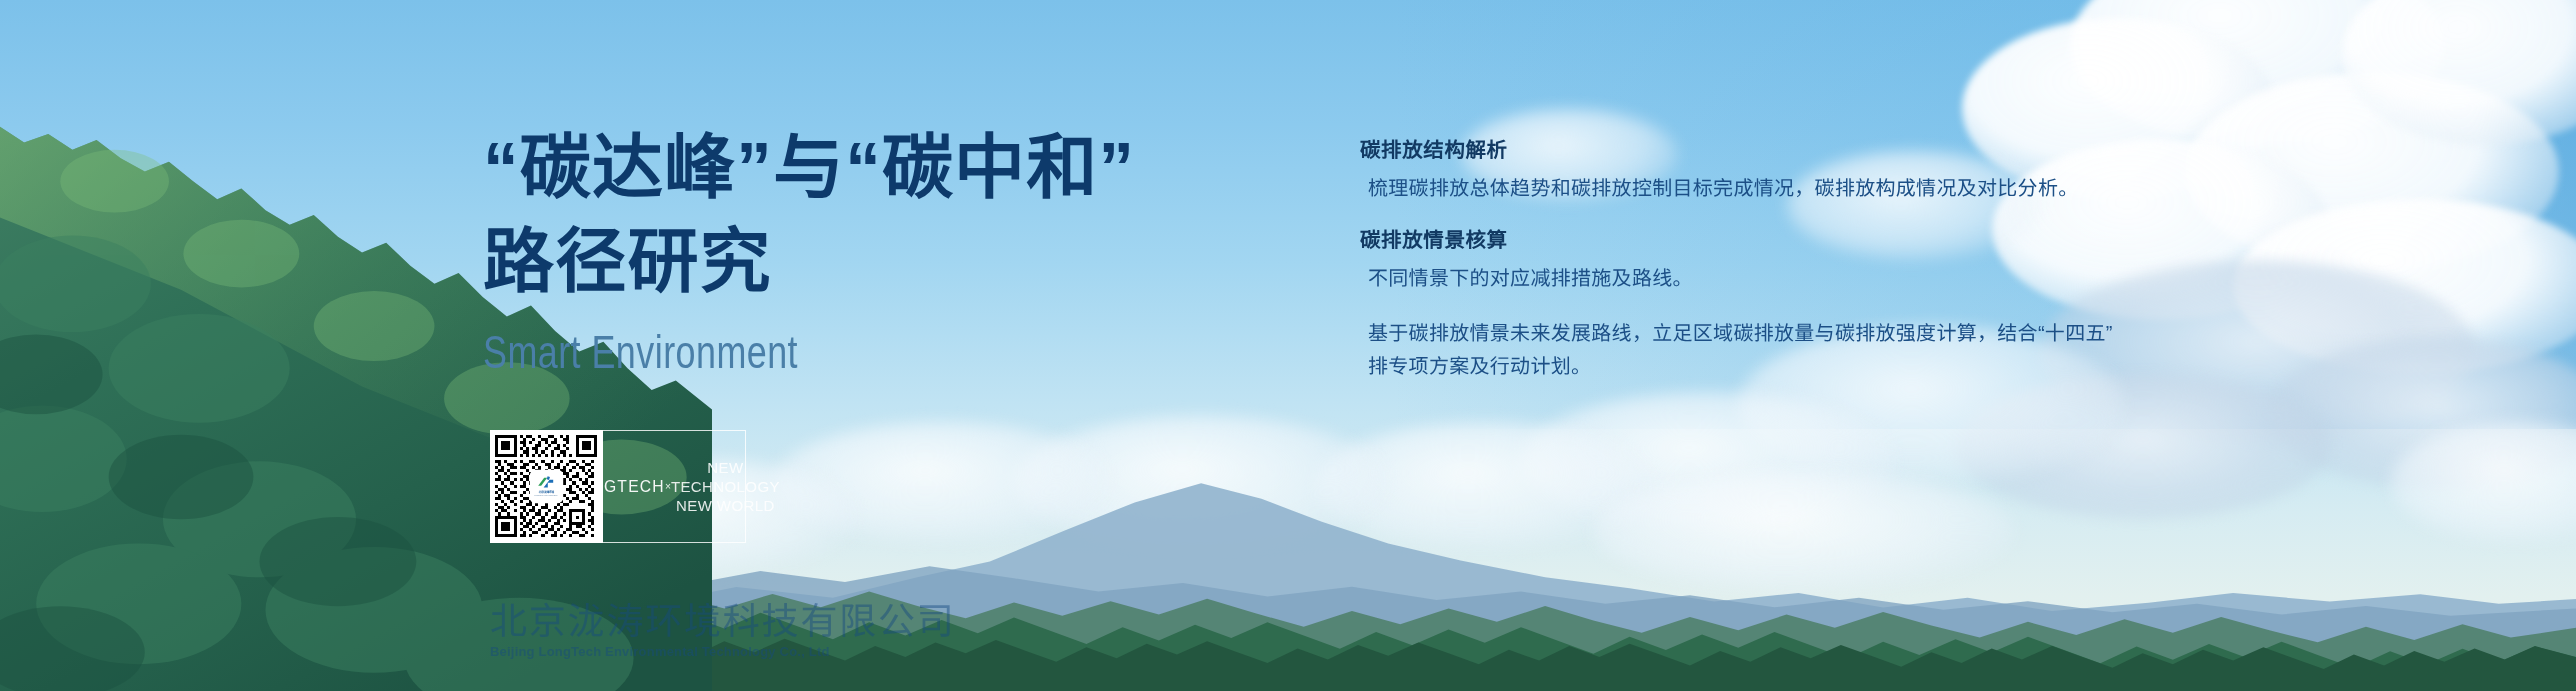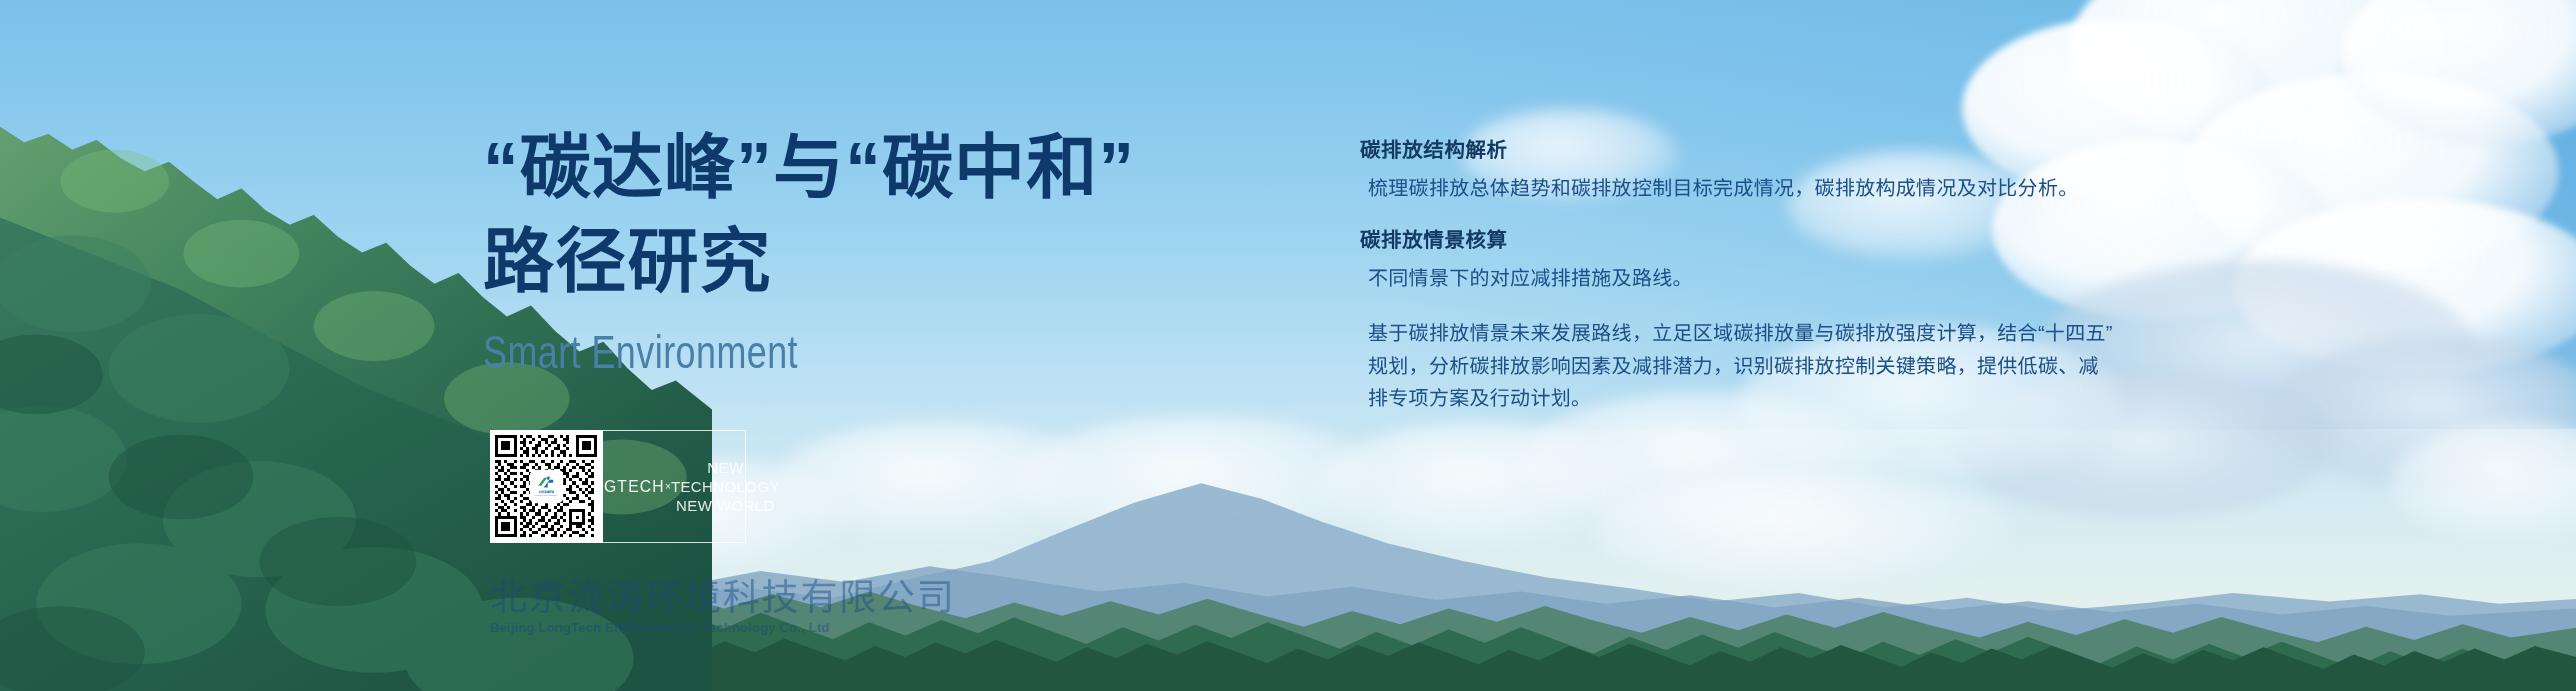--- a/index.html
+++ b/index.html
@@ -207,20 +207,21 @@
     width: 459px;
     color: rgba(22,74,128,0.46);
     pointer-events: none;
   }
   .wm-cn {
     font-size: 37px;
     line-height: 1;
     letter-spacing: 1.8px;
     font-weight: 400;
     white-space: nowrap;
+    margin-top: 24px;
   }
   .wm-en {
     margin-top: 4.8px;
     font-size: 13px;
     line-height: 1;
     letter-spacing: 0.2px;
     font-weight: 700;
     white-space: nowrap;
   }
 
@@ -744,21 +745,20 @@
     <div class="info-section">
       <div class="info-heading">碳排放情景核算</div>
       <div class="info-body">
         <span class="ln">不同情景下的对应减排措施及路线。</span>
       </div>
     </div>
 
     <div class="info-section">
       <div class="info-body">
         <span class="ln">基于碳排放情景未来发展路线，立足区域碳排放量与碳排放强度计算，结合“十四五”</span>
-        <span class="ln">规划，分析碳排放影响因素及减排潜力，识别碳排放控制关键策略，提供低碳、减</span>
         <span class="ln">排专项方案及行动计划。</span>
       </div>
     </div>
 
   </div>
 
 </div>
 
 
 </body></html>

